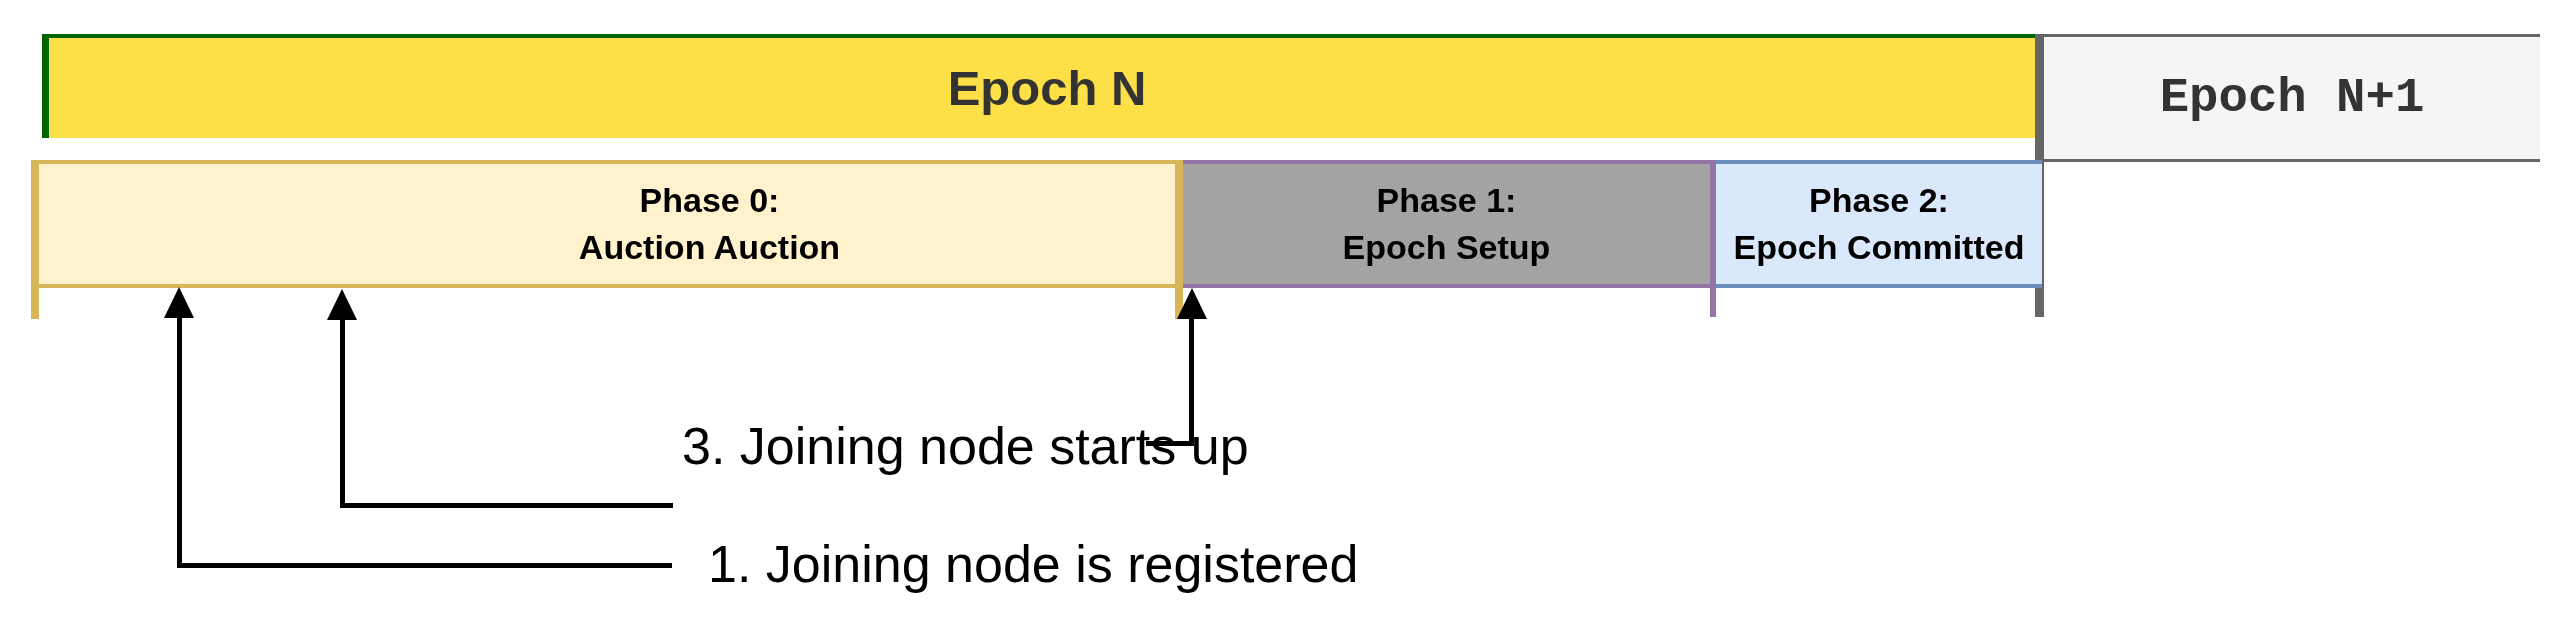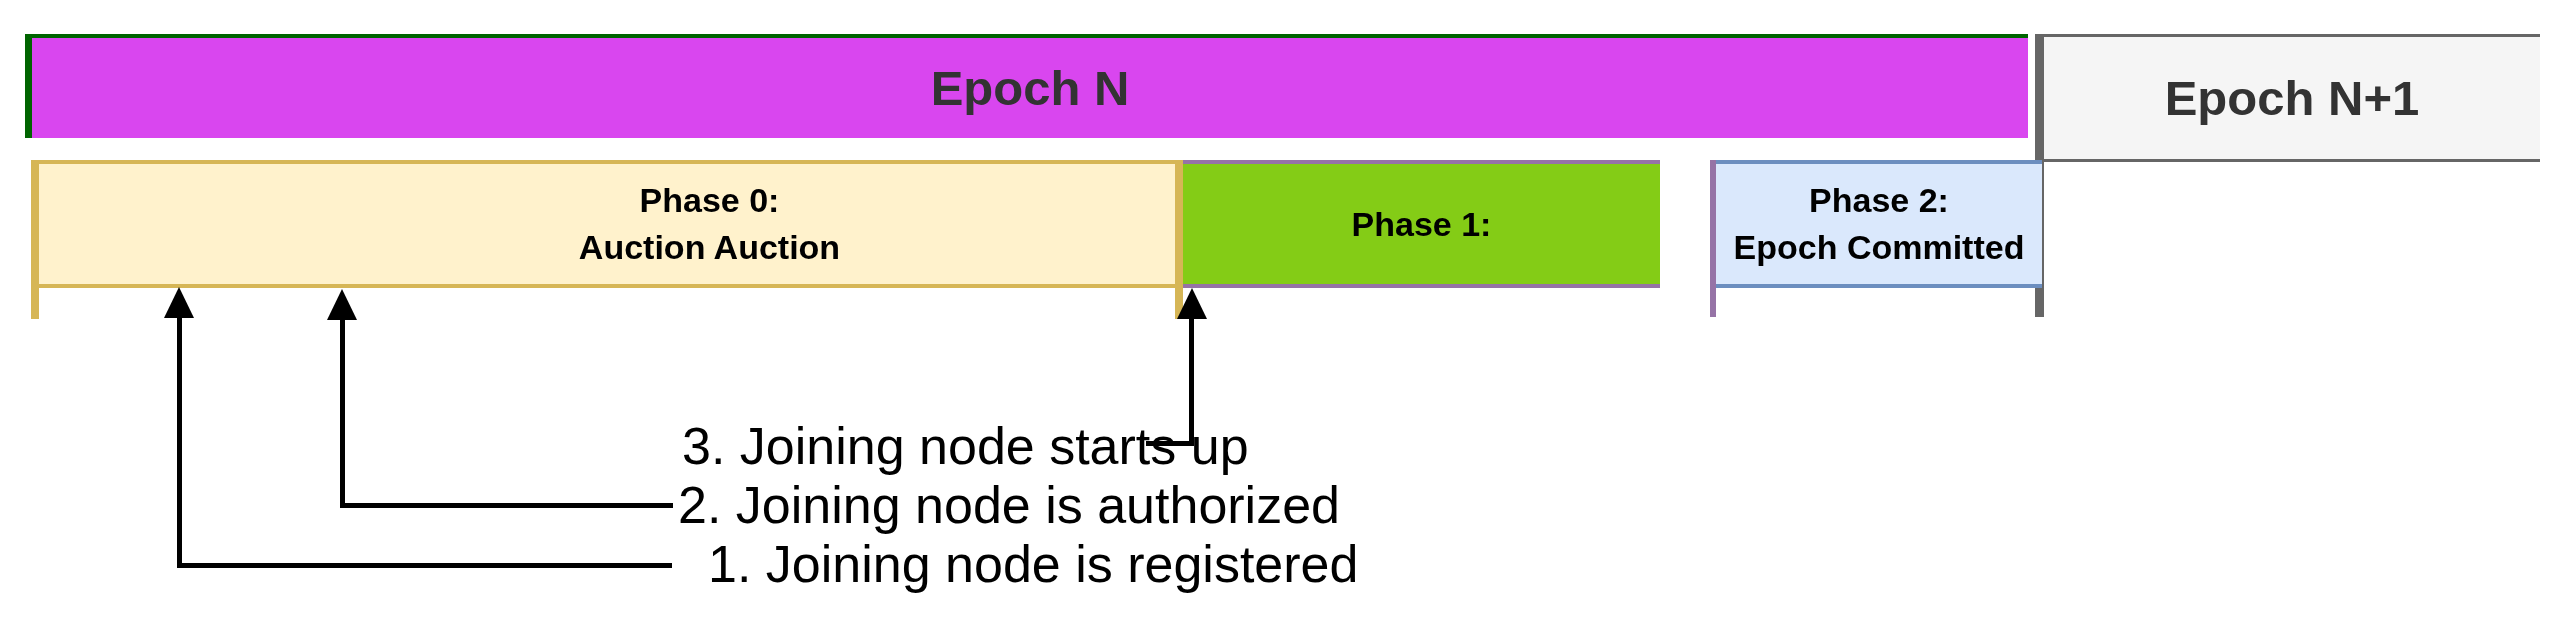--- a/index.html
+++ b/index.html
@@ -11,61 +11,61 @@
   #canvas {
     position: relative;
     width: 2576px; height: 632px;
     background: #ffffff;
     overflow: hidden;
   }
   .abs { position: absolute; box-sizing: border-box; }
 
   
   .epoch-n-box {
-    left: 25px; top: 34px; width: 2003px; height: 104px;
-    background: #d946ef;
+    left: 42px; top: 34px; width: 2003px; height: 104px;
+    background: #fde047;
     border-top: 4.7px solid #006400;
     border-left: 7.8px solid #006400;
     display: flex; align-items: center; justify-content: center;
   }
   .epoch-label {
     font-size: 49px; font-weight: bold; color: #333333;
     white-space: nowrap;
   }
   .epoch-divider {
     left: 2035px; top: 34px; width: 9.4px; height: 283px;
     background: #666666;
   }
   .epoch-n1-box {
     left: 2044px; top: 34px; width: 496px; height: 128px;
     background: #f5f5f5;
     border-top: 3.9px solid #666666;
     border-bottom: 3.9px solid #666666;
-    display: flex; align-items: center; justify-content: center;
+    display: flex; align-items: center; justify-content: center; font-family: Liberation Mono, monospace;
   }
 
   
   .phase-box {
     top: 160px; height: 128px;
     display: flex; flex-direction: column;
     align-items: center; justify-content: center;
   }
   .phase-line {
     font-size: 34px; font-weight: bold; color: #000000;
     line-height: 47px; white-space: nowrap; text-align: center;
   }
   .phase-0-box {
     left: 39px; width: 1341px;
     background: #fff2cc;
     border-top: 4.7px solid #d6b656;
     border-bottom: 4.7px solid #d6b656;
   }
   .phase-1-box {
-    left: 1183px; width: 477px;
-    background: #84cc16;
+    left: 1183px; width: 527px;
+    background: #a3a3a3;
     border-top: 4.7px solid #9673a6;
     border-bottom: 4.7px solid #9673a6;
   }
   .phase-2-box {
     left: 1716px; width: 326px;
     background: #dae8fc;
     border-top: 4.7px solid #6c8ebf;
     border-bottom: 4.7px solid #6c8ebf;
   }
   .tick-yellow-left  { left: 31px;   top: 160px; width: 7.8px; height: 159px; background: #d6b656; }
@@ -115,20 +115,21 @@
     <span class="epoch-label">Epoch N+1</span>
   </div>
 
   <div class="abs phase-box phase-0-box">
     <span class="phase-line">Phase 0:</span>
     <span class="phase-line">Auction Auction</span>
   </div>
 
   <div class="abs phase-box phase-1-box">
     <span class="phase-line">Phase 1:</span>
+    <span class="phase-line">Epoch Setup</span>
   </div>
 
   <div class="abs phase-box phase-2-box">
     <span class="phase-line">Phase 2:</span>
     <span class="phase-line">Epoch Committed</span>
   </div>
 
   <div class="abs tick-yellow-left"></div>
   <div class="abs tick-yellow-right"></div>
   <div class="abs tick-purple-right"></div>
@@ -139,17 +140,16 @@
 
   <div class="abs arrowhead a2-head"></div>
   <div class="abs stem a2-stem"></div>
   <div class="abs hline a2-line"></div>
 
   <div class="abs arrowhead a3-head"></div>
   <div class="abs stem a3-stem"></div>
   <div class="abs hline a3-line"></div>
 
   <div class="abs note note-3">3. Joining node starts up</div>
-  <div class="abs note note-2">2. Joining node is authorized</div>
   <div class="abs note note-1">1. Joining node is registered</div>
 
 </div>
 
 
 </body></html>

